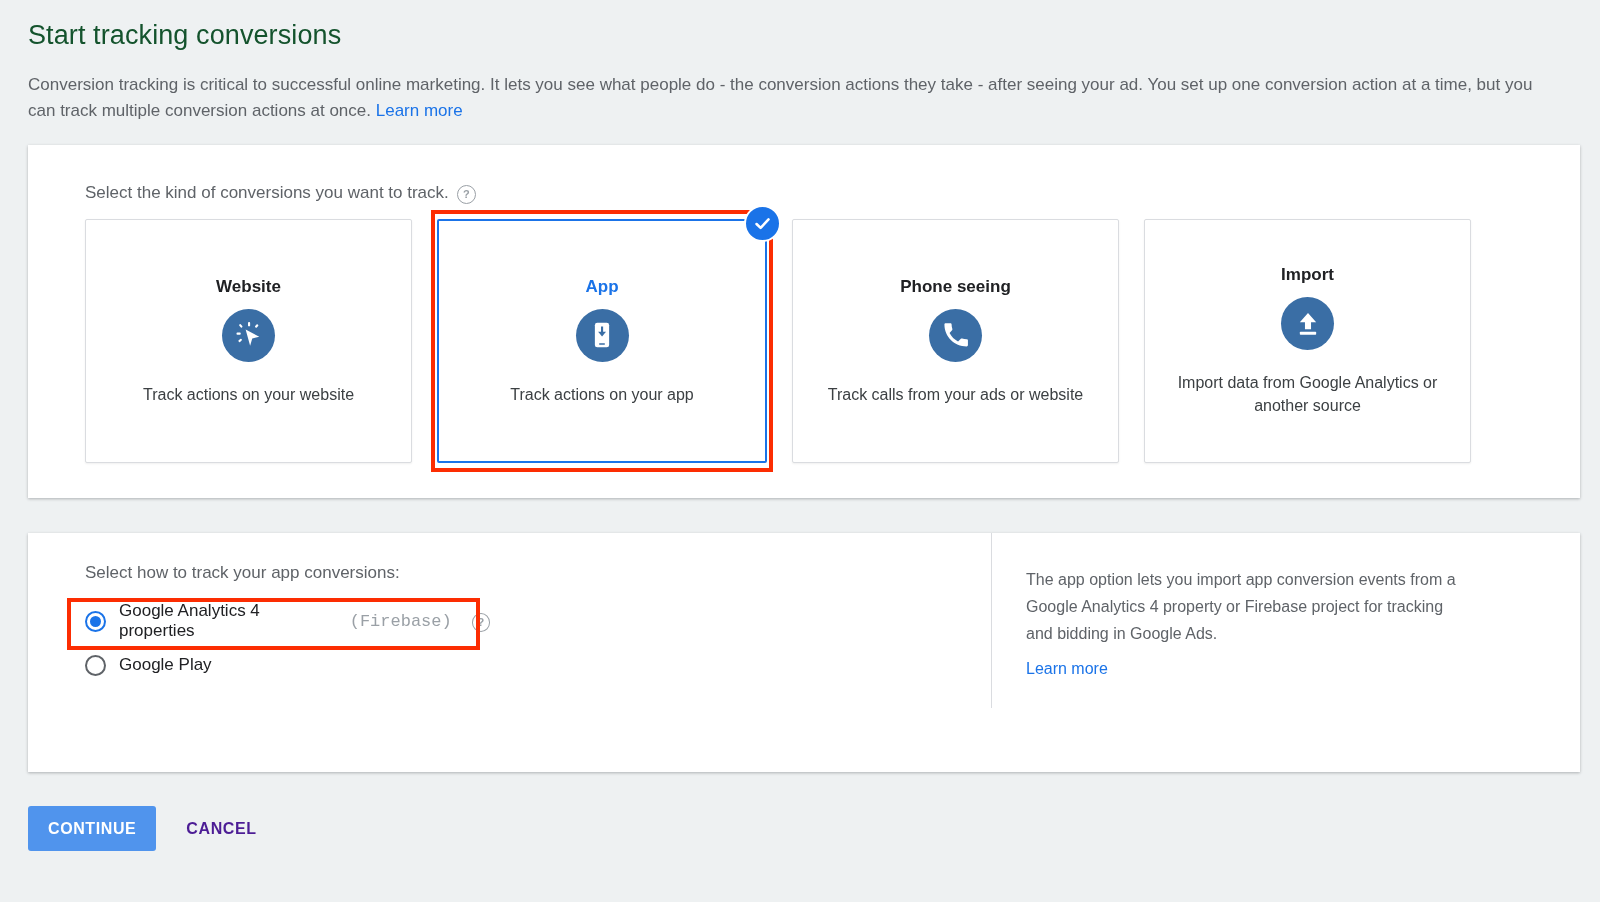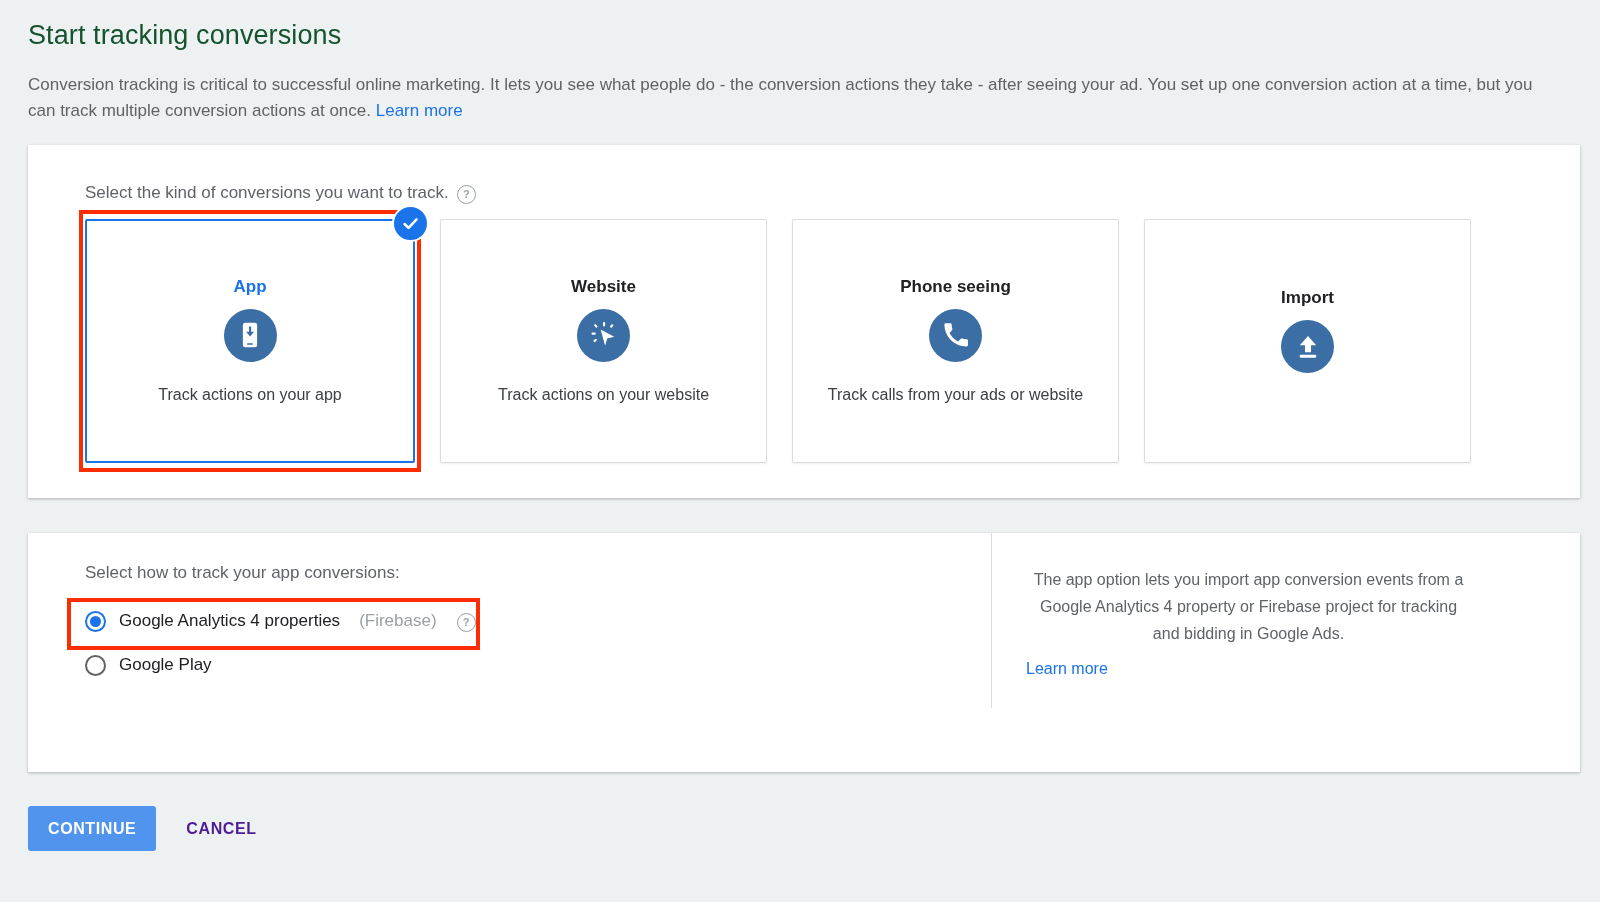--- a/index.html
+++ b/index.html
@@ -227,36 +227,36 @@
     background: #1a73e8;
   }
   .radio-label {
     font-size: 17px;
     color: #202124;
   }
   .radio-sub {
     font-size: 17px;
     color: #9aa0a6;
     margin-left: 6px;
+    font-family: Liberation Mono, monospace;
   }
 
   .method-right {
     flex: 1;
     border-left: 1px solid #dadce0;
     padding: 33px 40px 0 34px;
     box-sizing: border-box;
     height: 175px;
   }
   .method-right-text {
     font-size: 16px;
     line-height: 27px;
     color: #5f6368;
     margin: 0 0 13px 0;
     max-width: 445px;
-    text-align: center;
   }
   .method-right-link {
     font-size: 16px;
     color: #1a73e8;
     text-decoration: none;
     cursor: pointer;
   }
 
   
   .actions {
@@ -304,78 +304,79 @@
   </div>
 
   <div class="panel" id="panel-kind">
 
     <div class="kind-label">
       <span>Select the kind of conversions you want to track.</span>
       <span class="help-icon">?</span>
     </div>
 
     <div class="card-row">
-
-      <div class="card selected">
-        <div class="check-badge">
-          <svg width="19" height="19" viewBox="0 0 24 24" aria-hidden="true">
-            <path d="M4.5 12.6 L9.6 17.6 L19.6 6.8" fill="none" stroke="#ffffff" stroke-width="3.2" stroke-linecap="round" stroke-linejoin="round"></path>
-          </svg>
-        </div>
-        <div class="card-title">App</div>
-        <div class="card-icon">
-          <svg width="30" height="30" viewBox="0 0 24 24" aria-hidden="true">
-            <rect x="6.3" y="2.2" width="11.4" height="19.6" rx="1.9" fill="#ffffff"></rect>
-            <rect x="9.6" y="18.6" width="4.8" height="1.1" rx="0.55" fill="#3a6ea5"></rect>
-            <g fill="#3a6ea5">
-              <rect x="11.2" y="5.2" width="1.7" height="5.3"></rect>
-              <path d="M8.9 9.4 L12.05 13.2 L15.2 9.4 Z"></path>
-            </g>
-          </svg>
-        </div>
-        <div class="card-desc">Track actions on your app</div>
-      </div>
 
       <div class="card">
         <div class="card-title">Website</div>
         <div class="card-icon">
           <svg width="30" height="30" viewBox="0 0 24 24" aria-hidden="true">
             <g fill="#ffffff">
               <rect x="11.2" y="1.6" width="1.7" height="3.4" rx="0.7"></rect>
               <rect x="4.6" y="3.2" width="1.7" height="3.0" rx="0.7" transform="rotate(-40 5.4 4.7)"></rect>
               <rect x="17.3" y="3.3" width="1.7" height="3.0" rx="0.7" transform="rotate(40 18.1 4.8)"></rect>
               <rect x="2.0" y="10.0" width="3.4" height="1.7" rx="0.7"></rect>
               <rect x="3.4" y="15.5" width="3.0" height="1.7" rx="0.7" transform="rotate(-40 4.9 16.3)"></rect>
               <path d="M9.3 7.6 L20.2 13.4 L14.6 14.7 L12.9 20.6 Z"></path>
             </g>
           </svg>
         </div>
         <div class="card-desc">Track actions on your website</div>
       </div>
 
+      <div class="card selected">
+        <div class="check-badge">
+          <svg width="19" height="19" viewBox="0 0 24 24" aria-hidden="true">
+            <path d="M4.5 12.6 L9.6 17.6 L19.6 6.8" fill="none" stroke="#ffffff" stroke-width="3.2" stroke-linecap="round" stroke-linejoin="round"></path>
+          </svg>
+        </div>
+        <div class="card-title">App</div>
+        <div class="card-icon">
+          <svg width="30" height="30" viewBox="0 0 24 24" aria-hidden="true">
+            <rect x="6.3" y="2.2" width="11.4" height="19.6" rx="1.9" fill="#ffffff"></rect>
+            <rect x="9.6" y="18.6" width="4.8" height="1.1" rx="0.55" fill="#3a6ea5"></rect>
+            <g fill="#3a6ea5">
+              <rect x="11.2" y="5.2" width="1.7" height="5.3"></rect>
+              <path d="M8.9 9.4 L12.05 13.2 L15.2 9.4 Z"></path>
+            </g>
+          </svg>
+        </div>
+        <div class="card-desc">Track actions on your app</div>
+      </div>
+
       <div class="card">
         <div class="card-title">Phone seeing</div>
         <div class="card-icon">
           <svg width="28" height="28" viewBox="0 0 24 24" aria-hidden="true">
             <path fill="#ffffff" d="M6.6 10.8c1.7 3.4 4.5 6.1 7.9 7.9l2.6-2.6c.3-.3.8-.4 1.2-.3 1.3.4 2.7.7 4.2.7.7 0 1.2.5 1.2 1.2V22c0 .7-.5 1.2-1.2 1.2C10.9 23.2 1.8 14.1 1.8 2.8 1.8 2.1 2.3 1.6 3 1.6h4.3c.7 0 1.2.5 1.2 1.2 0 1.4.2 2.8.7 4.2.1.4 0 .9-.3 1.2l-2.3 2.6z" transform="translate(-0.5,-0.5) scale(0.92) translate(1,1)"></path>
           </svg>
         </div>
         <div class="card-desc">Track calls from your ads or website</div>
       </div>
 
       <div class="card">
         <div class="card-title">Import</div>
         <div class="card-icon">
           <svg width="28" height="28" viewBox="0 0 24 24" aria-hidden="true">
             <g fill="#ffffff">
               <path d="M12 2.6 L19 10.6 L14.6 10.6 L14.6 16.6 L9.4 16.6 L9.4 10.6 L5 10.6 Z"></path>
               <rect x="5" y="18.6" width="14" height="2.6" rx="0.6"></rect>
             </g>
           </svg>
         </div>
+        <div class="card-desc">Import data from Google Analytics or another source</div>
       </div>
 
     </div>
   </div>
 
   <div class="panel" id="panel-method">
     <div class="method-inner">
 
       <div class="method-left">
         <div class="method-label">Select how to track your app conversions:</div>

